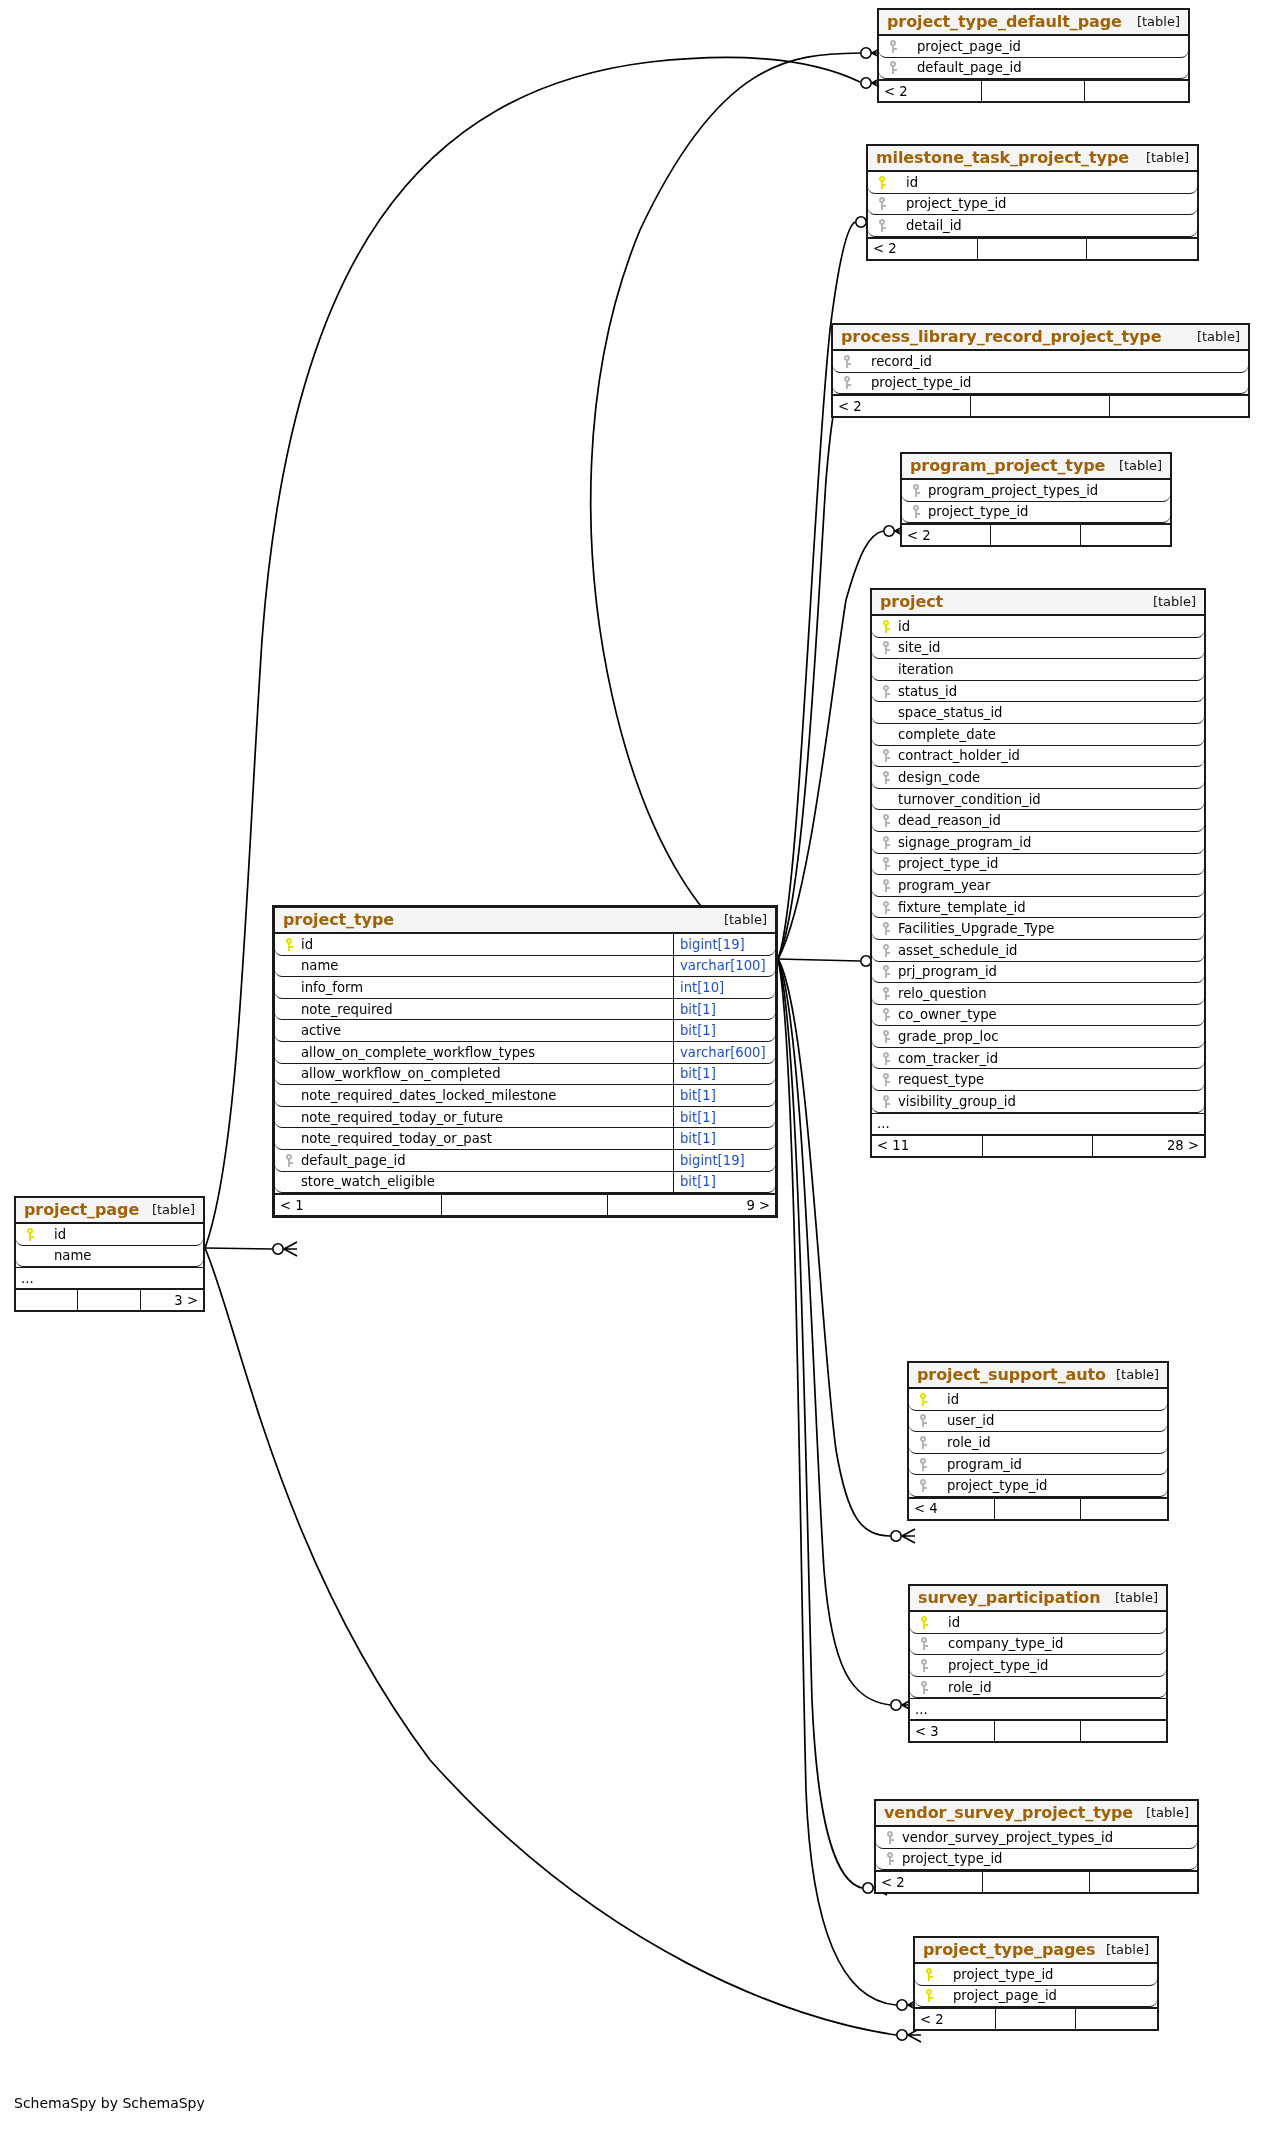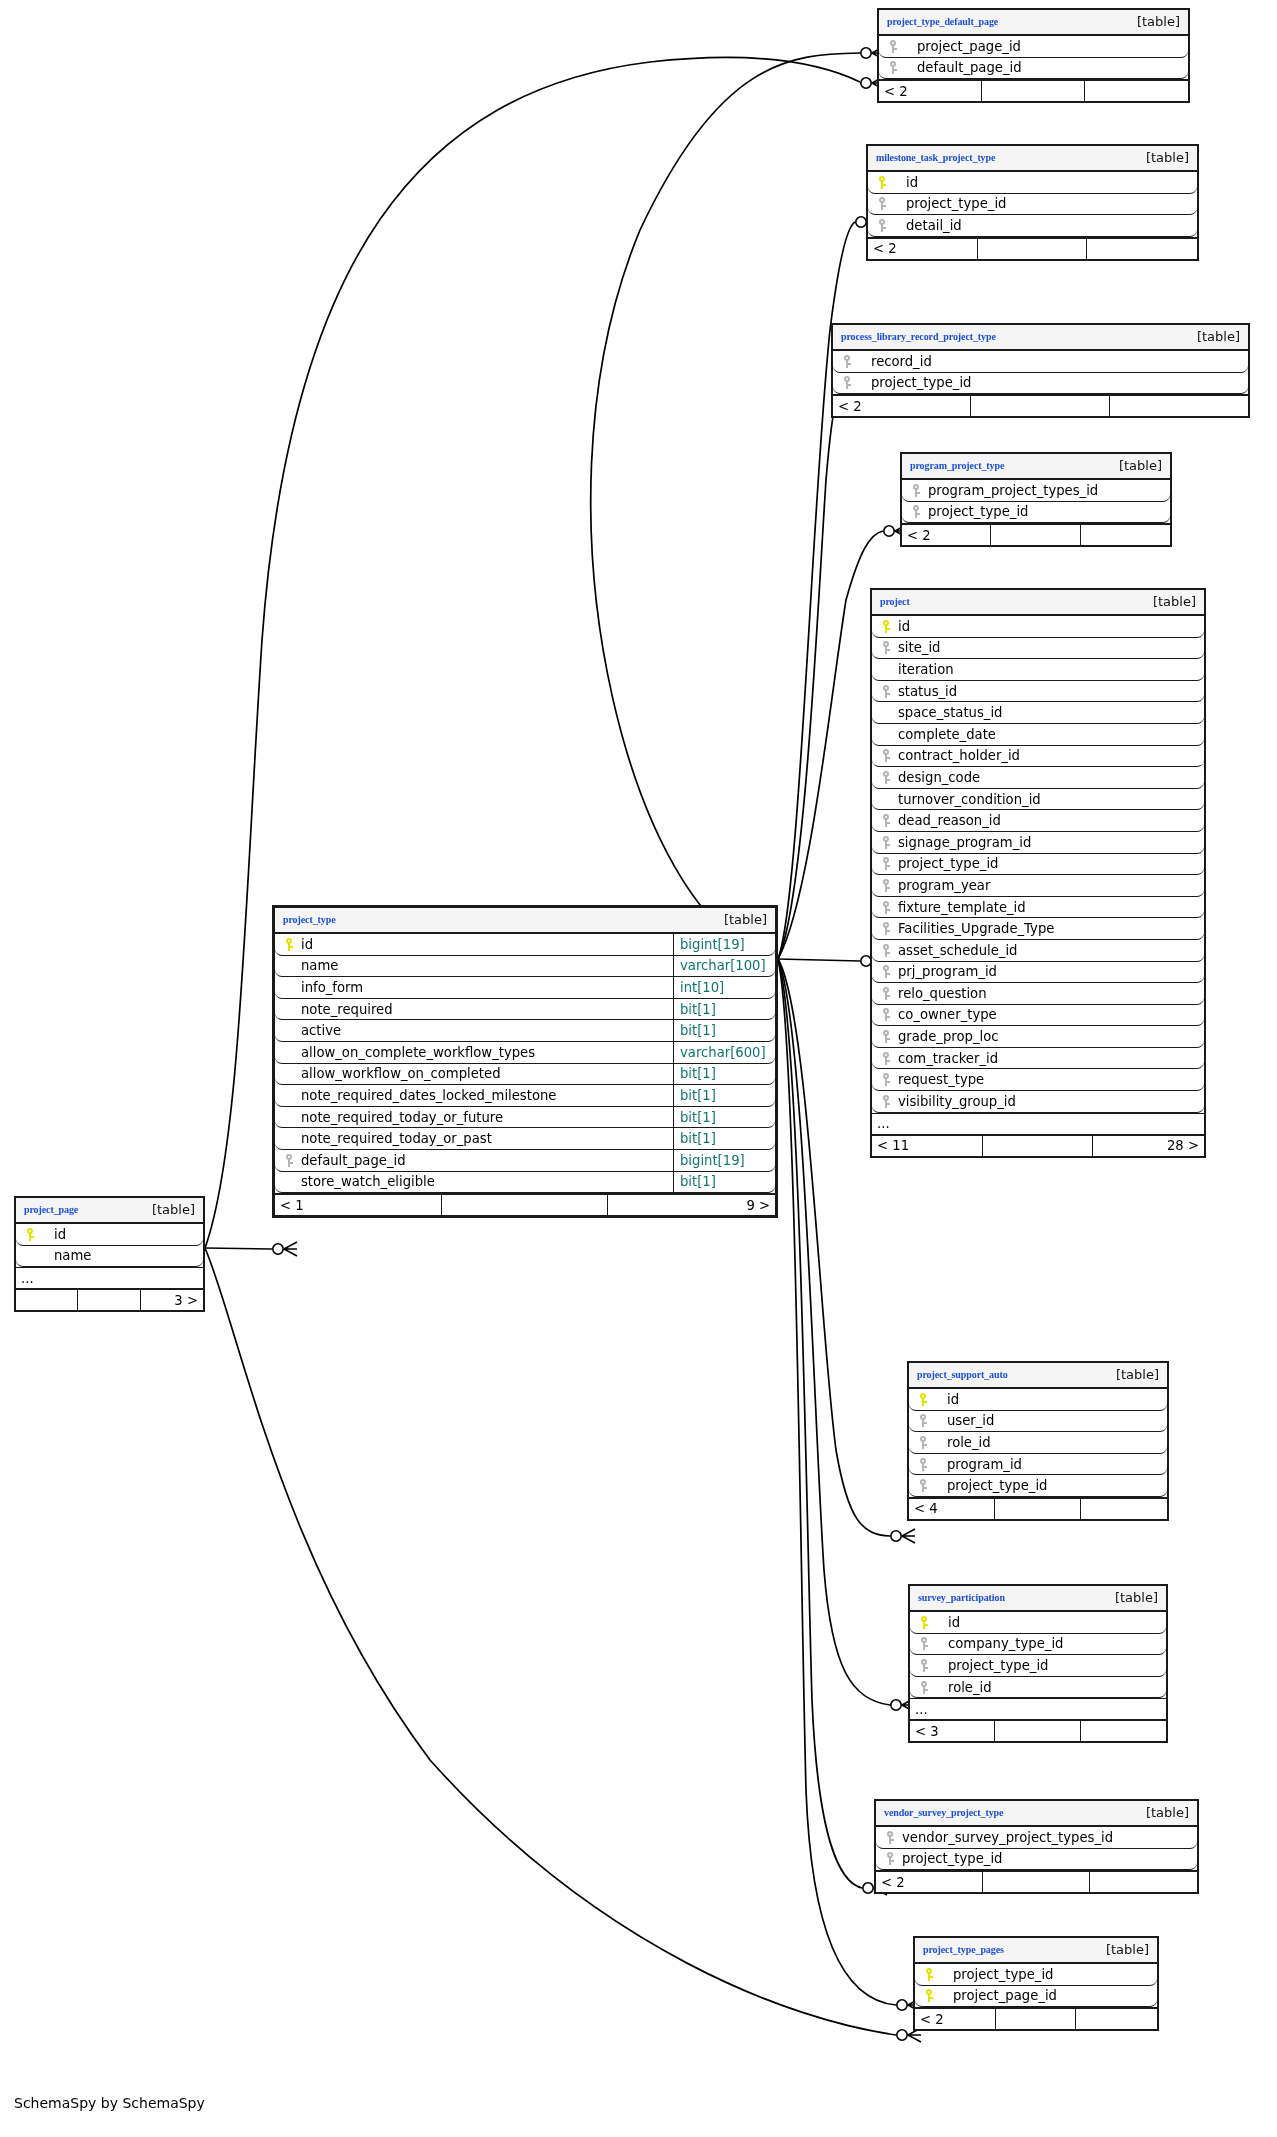--- a/index.html
+++ b/index.html
@@ -7,31 +7,31 @@
        font-family:"DejaVu Sans","Liberation Sans",sans-serif;
        -webkit-font-smoothing:antialiased;}
   #canvas{position:absolute;left:0;top:0;width:1277px;height:2137px;overflow:hidden;}
   svg#edges{position:absolute;left:0;top:0;width:1277px;height:2137px;pointer-events:none;}
 
   .table{position:absolute;background:#ffffff;border:2px solid #1a1a1a;
          box-sizing:border-box;}
   .thead{display:flex;align-items:center;justify-content:space-between;
          background:#f5f5f5;border-bottom:2px solid #1a1a1a;
          padding:2px 8px 3px 8px;height:26px;box-sizing:border-box;}
-  .tname{font-weight:bold;font-size:10px;color:#1d4ed8;letter-spacing:-0.1px;white-space:nowrap;font-family:Liberation Serif, serif;}
+  .tname{font-weight:bold;font-size:16px;color:#a16207;letter-spacing:-0.1px;white-space:nowrap;}
   .ttag{font-size:13px;color:#111;padding-left:10px;white-space:nowrap;}
 
   .row{display:flex;align-items:center;height:21.6px;box-sizing:border-box;
        border-bottom:1px solid #1a1a1a;border-radius:7px;}
   .row:last-of-type{border-bottom:none;}
   .cellname{display:flex;align-items:center;flex:1 1 auto;min-width:0;
             padding-left:6px;box-sizing:border-box;}
   .keyslot{width:18px;min-width:18px;display:flex;align-items:center;justify-content:center;}
   .colname{font-size:13.2px;color:#000;white-space:nowrap;padding-left:2px;}
-  .coltype{flex:0 0 auto;font-size:13.2px;color:#0f766e;white-space:nowrap;
+  .coltype{flex:0 0 auto;font-size:13.2px;color:#1d4ed8;white-space:nowrap;
            padding:0 6px 0 6px;border-left:1px solid #1a1a1a;
            height:100%;display:flex;align-items:center;box-sizing:border-box;}
   .indent{padding-left:14px;}
 
   .ellipsisrow{height:21px;display:flex;align-items:center;padding-left:5px;
                font-size:13.2px;color:#000;border-bottom:none;
                border-top:1px solid #1a1a1a;box-sizing:border-box;}
   .footer{display:flex;height:22px;border-top:2px solid #1a1a1a;box-sizing:border-box;}
   .fcell{flex:1 1 33.33%;border-right:1px solid #1a1a1a;font-size:13.2px;
          display:flex;align-items:center;padding:0 5px;box-sizing:border-box;color:#000;}

